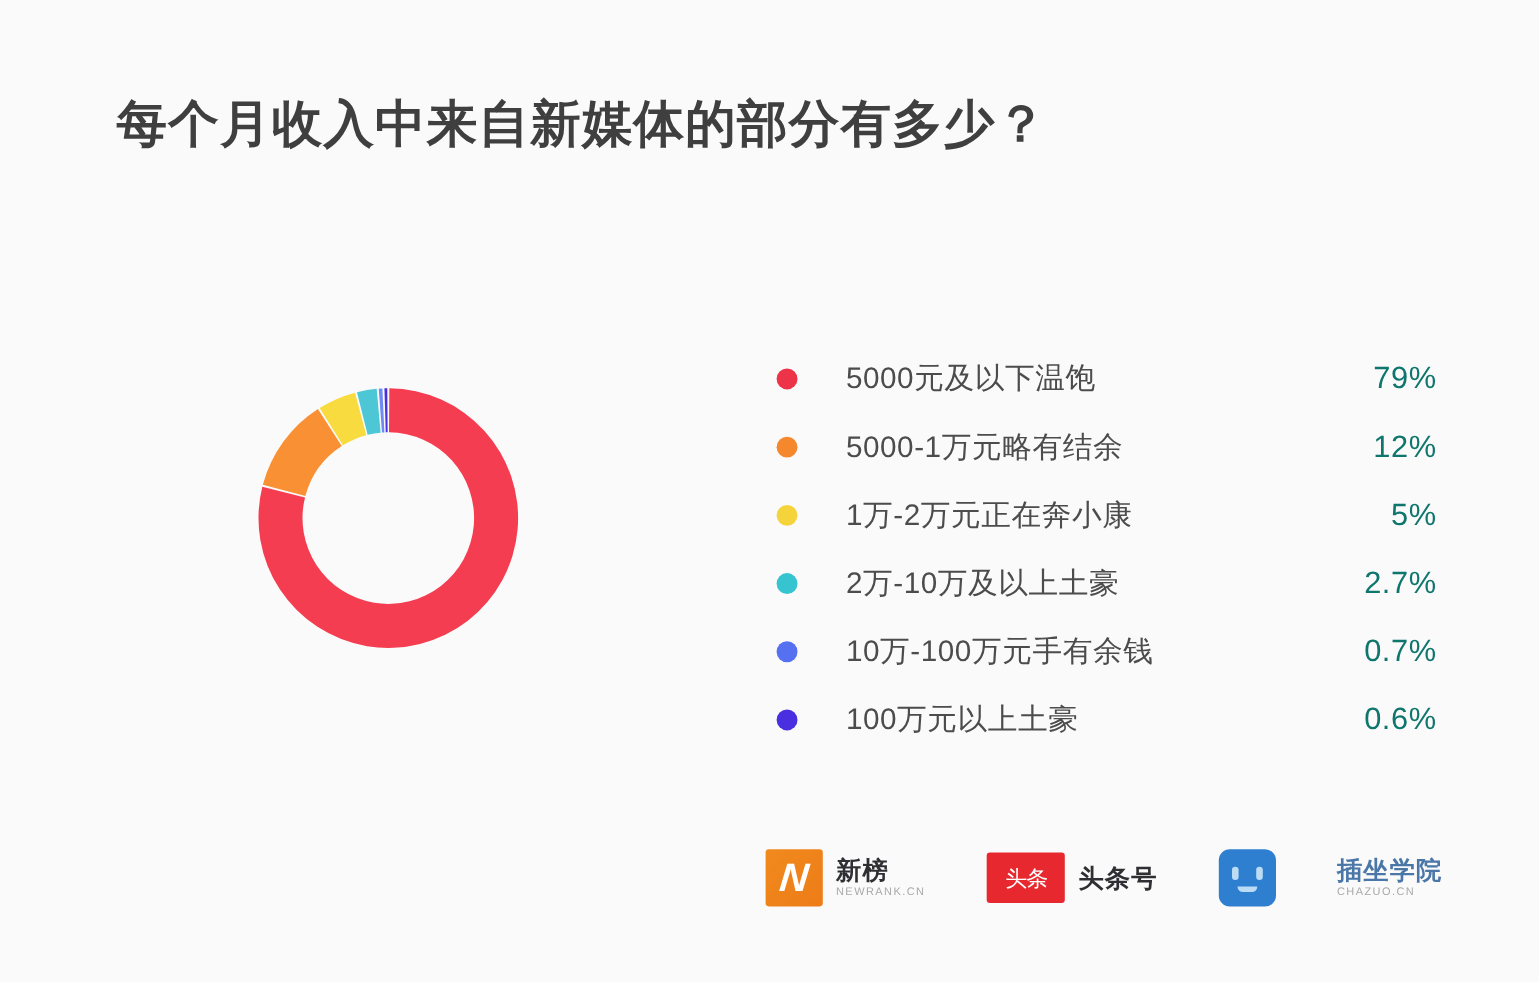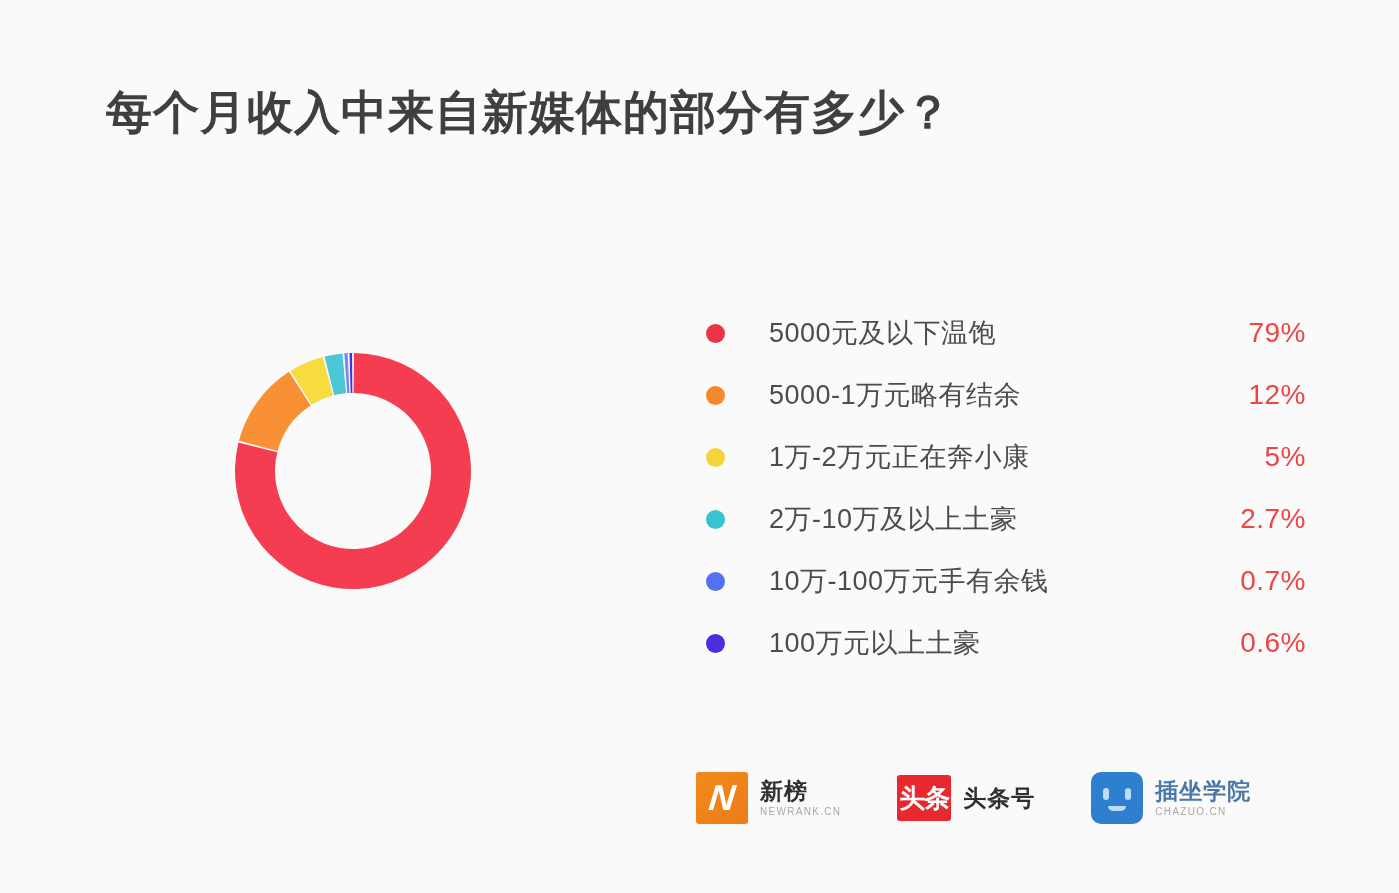--- a/index.html
+++ b/index.html
@@ -39,21 +39,21 @@
   #donut-svg {
     display: block;
     width: 470px;
     height: 470px;
   }
 
   
   #legend {
     position: absolute;
     left: 706px;
-    top: 302px;
+    top: 313px;
     width: 600px;
   }
   .legend-row {
     display: flex;
     align-items: center;
     height: 62px;
   }
   .legend-dot {
     width: 19px;
     height: 19px;
@@ -63,42 +63,42 @@
   }
   .legend-label {
     font-size: 27px;
     color: #4c4c4c;
     letter-spacing: 0.5px;
     white-space: nowrap;
     flex: 1 1 auto;
   }
   .legend-value {
     font-size: 28px;
-    color: #ef4444;
+    color: #0f766e;
     letter-spacing: 0.5px;
     text-align: right;
     width: 120px;
     flex: 0 0 120px;
     white-space: nowrap;
   }
 
   
   #footer-logos {
     position: absolute;
     left: 696px;
     top: 772px;
     display: flex;
     align-items: center;
   }
   .logo-block {
     display: flex;
     align-items: center;
     margin-right: 56px;
   }
-  .logo-block:last-child { margin-right: 0; }
+  .logo-block:last-child { margin-right: 0; gap: 43px; }
 
   .logo-mark {
     flex: 0 0 auto;
     display: flex;
     align-items: center;
     justify-content: center;
   }
   .logo-mark-newrank {
     width: 52px;
     height: 52px;
@@ -109,28 +109,28 @@
   }
   .logo-mark-newrank .z-glyph {
     color: #ffffff;
     font-size: 36px;
     font-weight: bold;
     font-style: italic;
     line-height: 1;
     transform: skewX(-6deg);
   }
   .logo-mark-toutiao {
-    width: 54px;
+    width: 71px;
     height: 46px;
     background: #E8282F;
     border-radius: 3px;
     margin-right: 12px;
     color: #fff;
-    font-size: 26px;
-    font-weight: bold;
+    font-size: 20px;
+    font-weight: normal;
     letter-spacing: -1px;
   }
   .logo-mark-chazuo {
     width: 52px;
     height: 52px;
     background: #2F7FD0;
     border-radius: 10px;
     margin-right: 12px;
     position: relative;
   }

